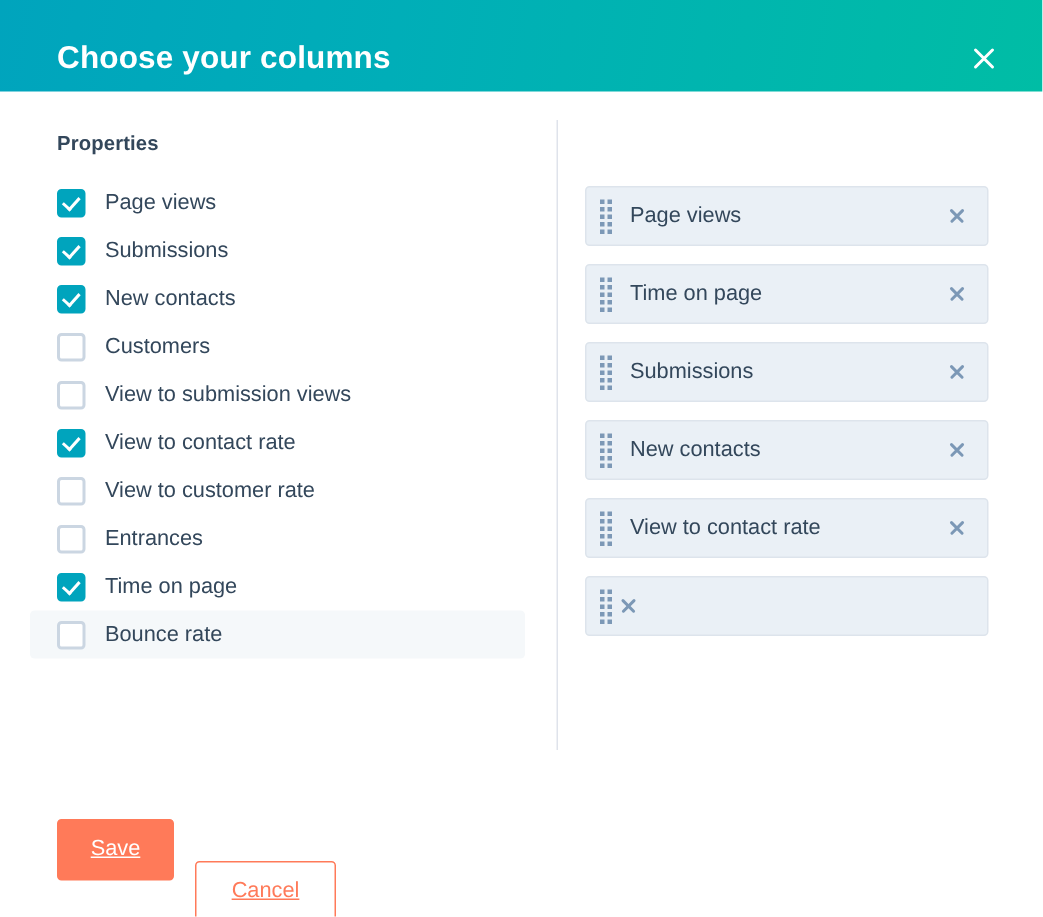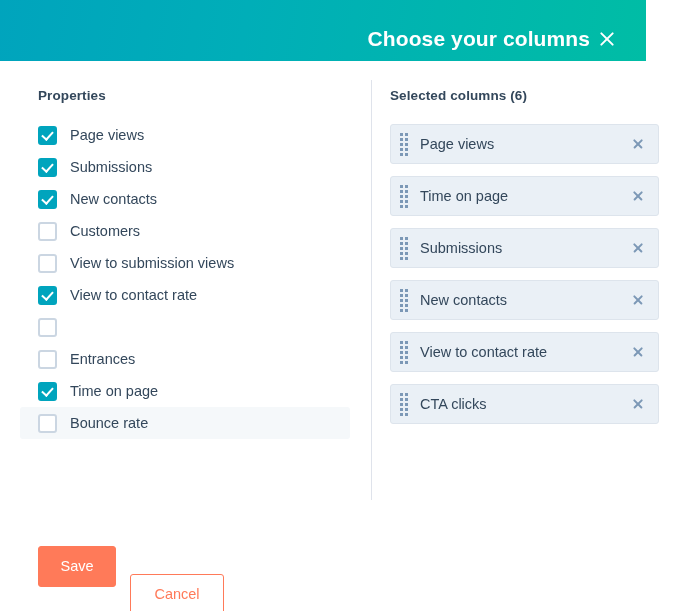--- a/index.html
+++ b/index.html
@@ -14,26 +14,26 @@
     overflow: hidden;
     position: relative;
     color: #33475b;
   }
 
   
   .dialog-header {
     position: absolute;
     top: 0;
     left: 0;
-    width: 646px;
+    width: 695px;
     height: 61px;
     background: linear-gradient(100deg, #00a4bd 0%, #00aeb8 38%, #00bda5 100%);
     display: flex;
     align-items: center;
-    justify-content: flex-end;
+    justify-content: space-between;
     box-sizing: border-box;
     padding: 16px 22px 0 38px;
   }
   .dialog-title {
     color: #ffffff;
     font-size: 21px;
     font-weight: 700;
     letter-spacing: 0.1px;
     line-height: 1;
     white-space: nowrap;
@@ -258,20 +258,21 @@
     border-radius: 3px;
     font-size: 14.5px;
     font-weight: 500;
     box-sizing: border-box;
     cursor: pointer;
     display: flex;
     align-items: center;
     justify-content: center;
     padding: 0 18px;
     line-height: 1;
+    text-decoration: underline;
   }
   .btn-save {
     left: 38px;
     min-width: 78px;
     background: #ff7a59;
     border: 1px solid #ff7a59;
     color: #ffffff;
   }
   .btn-cancel {
     left: 130px;
@@ -314,41 +315,41 @@
         <div class="property-row">
           <span class="checkbox"></span>
           <span class="property-label">View to submission views</span>
         </div>
         <div class="property-row">
           <span class="checkbox checked"></span>
           <span class="property-label">View to contact rate</span>
         </div>
         <div class="property-row">
           <span class="checkbox"></span>
+          <span class="property-label">View to customer rate</span>
         </div>
         <div class="property-row">
           <span class="checkbox"></span>
           <span class="property-label">Entrances</span>
         </div>
         <div class="property-row">
           <span class="checkbox checked"></span>
           <span class="property-label">Time on page</span>
         </div>
         <div class="property-row is-hovered">
           <span class="checkbox"></span>
           <span class="property-label">Bounce rate</span>
         </div>
       </div>
     <div class="list-fade"></div>
   </div>
 
   <div class="vertical-divider"></div>
 
   <div class="selected-panel">
-    <div class="selected-heading">Selected columns (6)</div>
     <div class="chips-list" id="chips-list">
         <div class="chip">
           <span class="drag-handle">
             <i></i>
             <i></i>
             <i></i>
             <i></i>
             <i></i>
             <i></i>
             <i></i>
@@ -429,21 +430,20 @@
             <i></i>
             <i></i>
             <i></i>
             <i></i>
             <i></i>
             <i></i>
             <i></i>
             <i></i>
             <i></i>
           </span>
-          <span class="chip-label">CTA clicks</span>
           <button class="chip-remove"></button>
         </div>
       </div>
   </div>
 </div>
 
 <div class="dialog-footer">
   <button class="btn btn-save">Save</button>
   <button class="btn btn-cancel">Cancel</button>
 </div>

